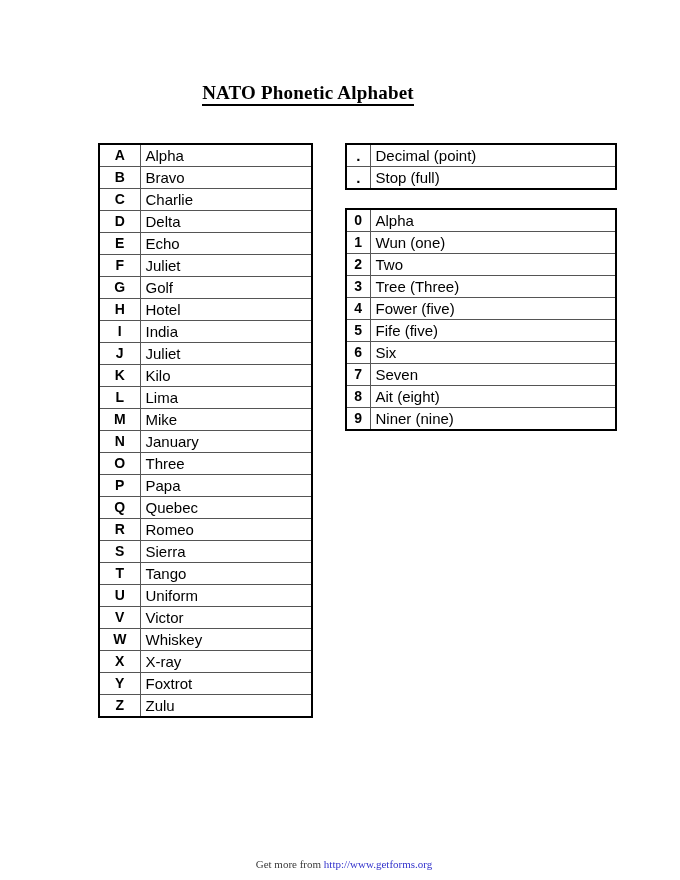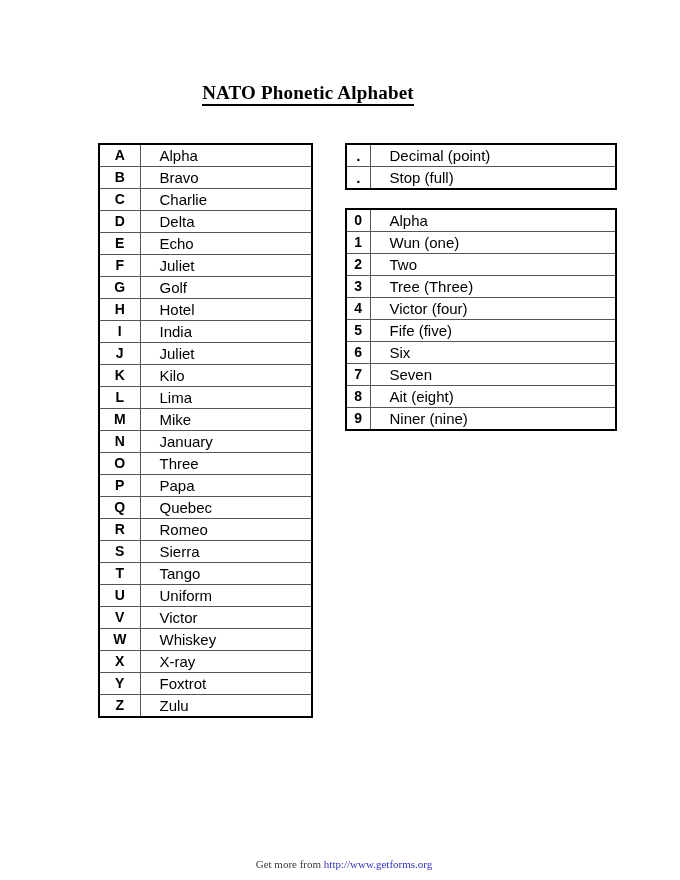--- a/index.html
+++ b/index.html
@@ -51,21 +51,21 @@
     font-size: 15px;
     vertical-align: middle;
   }
   .ptable td.sym {
     text-align: center;
     font-weight: bold;
     font-size: 14px;
   }
   .ptable td.word {
     text-align: left;
-    padding-left: 19px;
+    padding-left: 5px;
     font-weight: normal;
     font-size: 15px;
   }
 
   
   #alphabet-table {
     left: 98px;
     top: 143px;
     width: 213px;
   }
@@ -264,21 +264,21 @@
       <tr>
         <td class="sym">2</td>
         <td class="word">Two</td>
       </tr>
       <tr>
         <td class="sym">3</td>
         <td class="word">Tree (Three)</td>
       </tr>
       <tr>
         <td class="sym">4</td>
-        <td class="word">Victor (four)</td>
+        <td class="word">Fower (five)</td>
       </tr>
       <tr>
         <td class="sym">5</td>
         <td class="word">Fife (five)</td>
       </tr>
       <tr>
         <td class="sym">6</td>
         <td class="word">Six</td>
       </tr>
       <tr>

